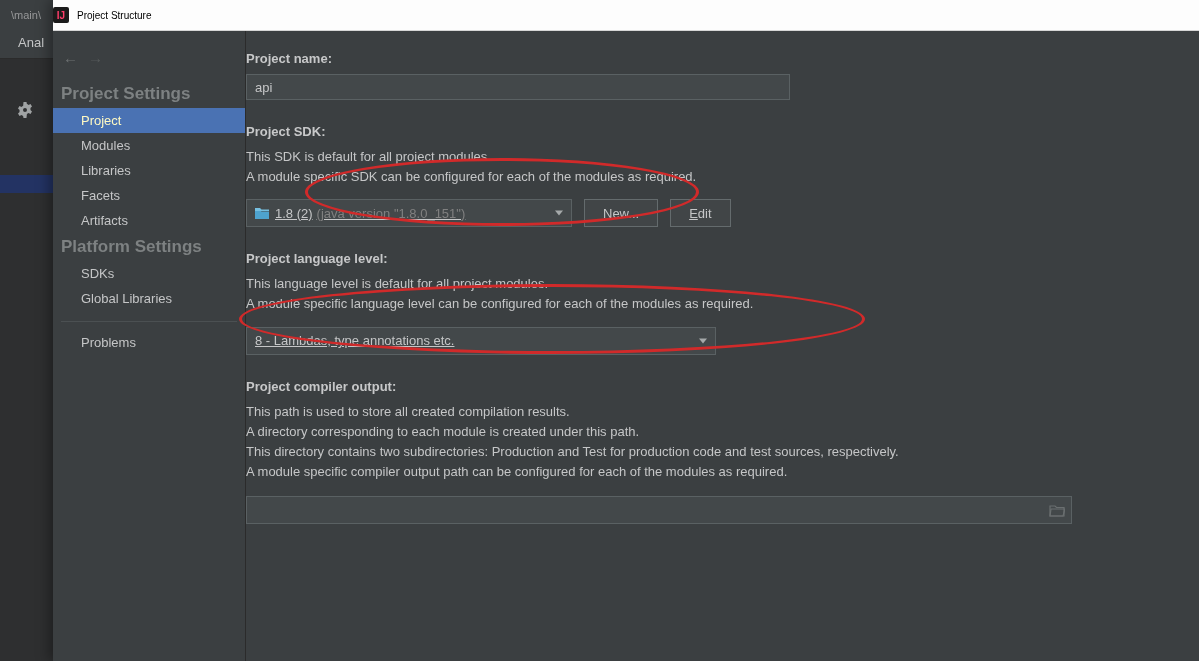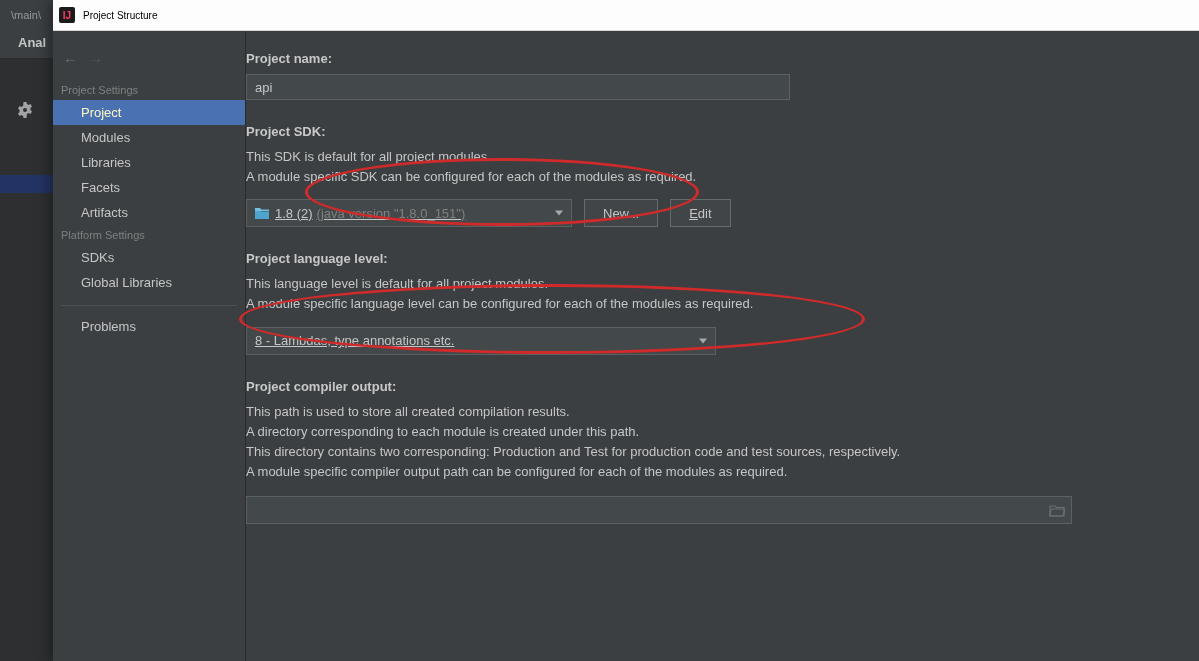--- a/index.html
+++ b/index.html
@@ -53,21 +53,20 @@
     left:11px;top:9px;
     color:var(--fg-dark);
     font-size:11px;
     white-space:nowrap;
   }
   .ide-strip-analyze{
     position:absolute;
     left:18px;top:35px;
     color:var(--fg-bright);
     font-size:13px;
-    font-weight:bold;
   }
   .ide-strip-gear{
     position:absolute;
     left:15px;top:100px;
     width:20px;height:20px;
     color:#a0a3a4;
   }
   .ide-strip-bar{
     position:absolute;
     left:0;top:175px;
@@ -82,21 +81,21 @@
     width:1146px;height:661px;
     background:var(--bg-main);
     box-shadow:-4px 0 12px rgba(0,0,0,.35);
   }
   .titlebar{
     height:30px;
     background:#fdfdfd;
     border-bottom:1px solid #d6d6d6;
     display:flex;
     align-items:center;
-    padding:0 6px;
+    padding:0 0;
     color:#000;
   }
   .titlebar .app-icon{
     width:16px;height:16px;
     background:#1b1b1b;
     border-radius:2px;
     display:flex;align-items:center;justify-content:center;
     font-size:10px;font-weight:bold;color:#ff3d6a;
     margin-right:8px;
   }
@@ -116,23 +115,23 @@
   }
   .nav-arrows{
     padding:0 0 14px 10px;
     display:flex;gap:10px;
     color:#6d7172;
     font-size:15px;
   }
   .nav-arrows span{cursor:default;}
   .sidebar-heading{
     color:var(--fg-muted);
-    font-size:11px;
+    font-size:17px;
     padding:4px 8px 4px 8px;
-    font-weight:normal;
+    font-weight:bold;
   }
   .sidebar-item{
     padding:5px 8px 5px 28px;
     color:var(--fg-bright);
     cursor:pointer;
     font-size:13px;
   }
   .sidebar-item.selected{
     background:var(--bg-selected);
     color:#fef9c3;
@@ -337,21 +336,21 @@
             <span>8 - Lambdas, type annotations etc.</span>
             <span class="chev"></span>
           </div>
         </div>
       </div>
 
       <div class="field-row">
         <p class="section-label">Project compiler output:</p>
         <p class="section-desc">This path is used to store all created compilation results.</p>
         <p class="section-desc">A directory corresponding to each module is created under this path.</p>
-        <p class="section-desc">This directory contains two corresponding: Production and Test for production code and test sources, respectively.</p>
+        <p class="section-desc">This directory contains two subdirectories: Production and Test for production code and test sources, respectively.</p>
         <p class="section-desc">A module specific compiler output path can be configured for each of the modules as required.</p>
         <div class="path-input">
           <span></span>
           <svg class="browse-icon" viewBox="0 0 16 14" width="16" height="14" fill="currentColor">
               <path d="M1 3h5l1.5 1.5H15V13H1z" fill="none" stroke="currentColor" stroke-width="1.2"></path>
               <path d="M2 6h14l-2 7H1z" fill="none" stroke="currentColor" stroke-width="1.2"></path>
             </svg>
         </div>
       </div>
 

